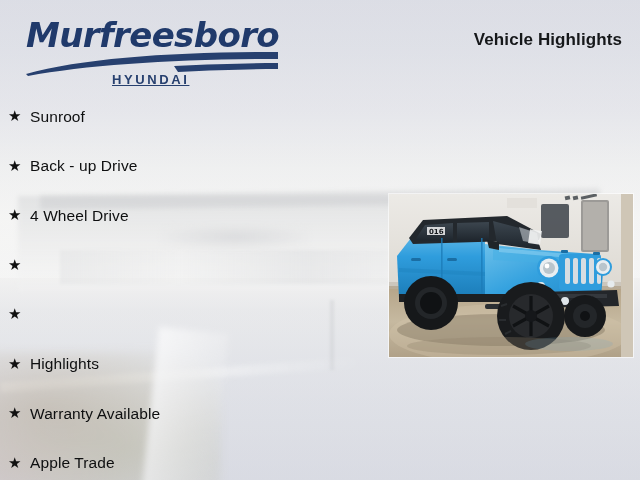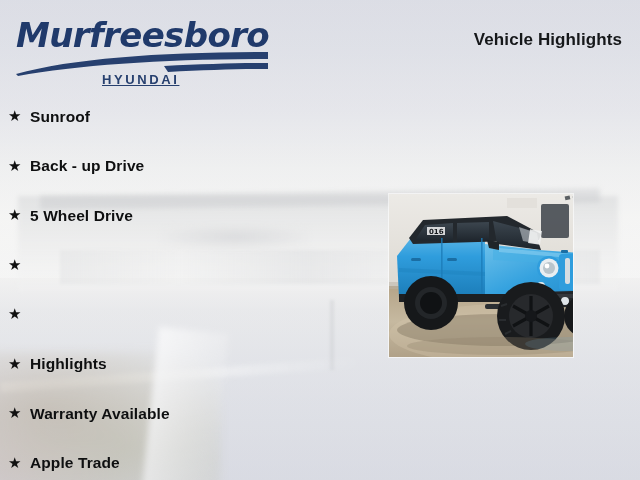--- a/index.html
+++ b/index.html
@@ -87,21 +87,21 @@
   }
   .bg-veil {
     position:absolute; inset:0;
     background:linear-gradient(180deg,
       rgba(233,234,239,.30) 0%, rgba(248,248,248,.34) 45%,
       rgba(236,237,241,.34) 78%, rgba(226,228,235,.30) 100%);
   }
 
   
   .logo {
-    position:absolute; left:14px; top:16px; width:256px; height:68px;
+    position:absolute; left:24px; top:16px; width:256px; height:68px;
   }
   .logo-word {
     position:absolute; left:2px; top:0px;
     font-size:33px; font-weight:bold; font-style:italic;
     letter-spacing:-0.6px;
     color:#203a6b;
     font-family:"DejaVu Sans", sans-serif;
     transform:scaleX(1.03);
     transform-origin:left center;
     white-space:nowrap;
@@ -132,29 +132,29 @@
     height:49.5px;
     white-space:nowrap;
   }
   .hl-star {
     width:22px; flex:0 0 22px;
     font-size:15px; line-height:1; color:#111;
     text-align:left;
     font-family:"DejaVu Sans", sans-serif;
   }
   .hl-label {
-    font-size:15.5px; font-weight:bold; color:#0e0f10;
+    font-size:15.5px; font-weight:normal; color:#0e0f10;
     letter-spacing:0.1px;
     font-family:"Liberation Sans", sans-serif;
   }
 
   
   .photo {
     position:absolute; left:389px; top:194px;
-    width:184px; height:163px;
+    width:244px; height:163px;
     overflow:hidden;
     background:#cfc6b6;
     box-shadow:0 0 0 1px rgba(255,255,255,.6);
   }
   .photo svg { display:block; width:232px; height:163px; }
 </style>
 </head>
 <body>
 
 <div id="stage">
@@ -188,21 +188,21 @@
     <li class="hl-item">
       <span class="hl-star">★</span>
       <span class="hl-label">Sunroof</span>
     </li>
     <li class="hl-item">
       <span class="hl-star">★</span>
       <span class="hl-label">Back - up Drive</span>
     </li>
     <li class="hl-item">
       <span class="hl-star">★</span>
-      <span class="hl-label">5 Wheel Drive</span>
+      <span class="hl-label">4 Wheel Drive</span>
     </li>
     <li class="hl-item">
       <span class="hl-star">★</span>
     </li>
     <li class="hl-item">
       <span class="hl-star">★</span>
     </li>
     <li class="hl-item">
       <span class="hl-star">★</span>
       <span class="hl-label">Highlights</span>

